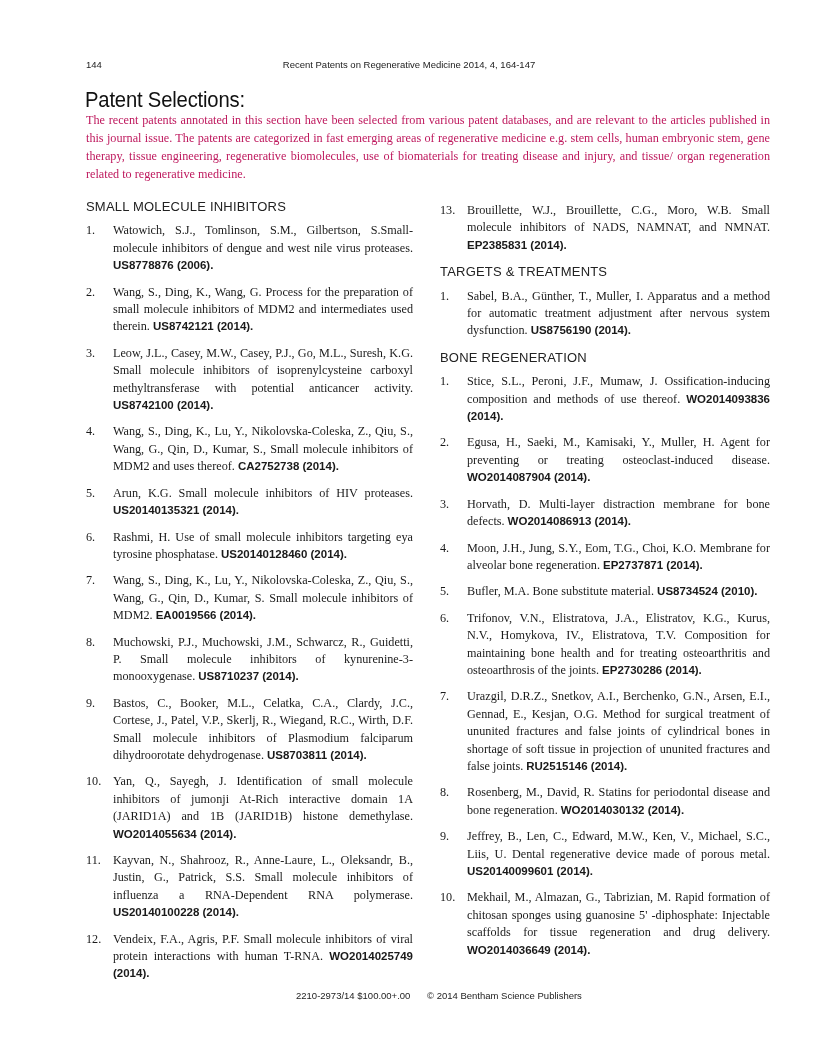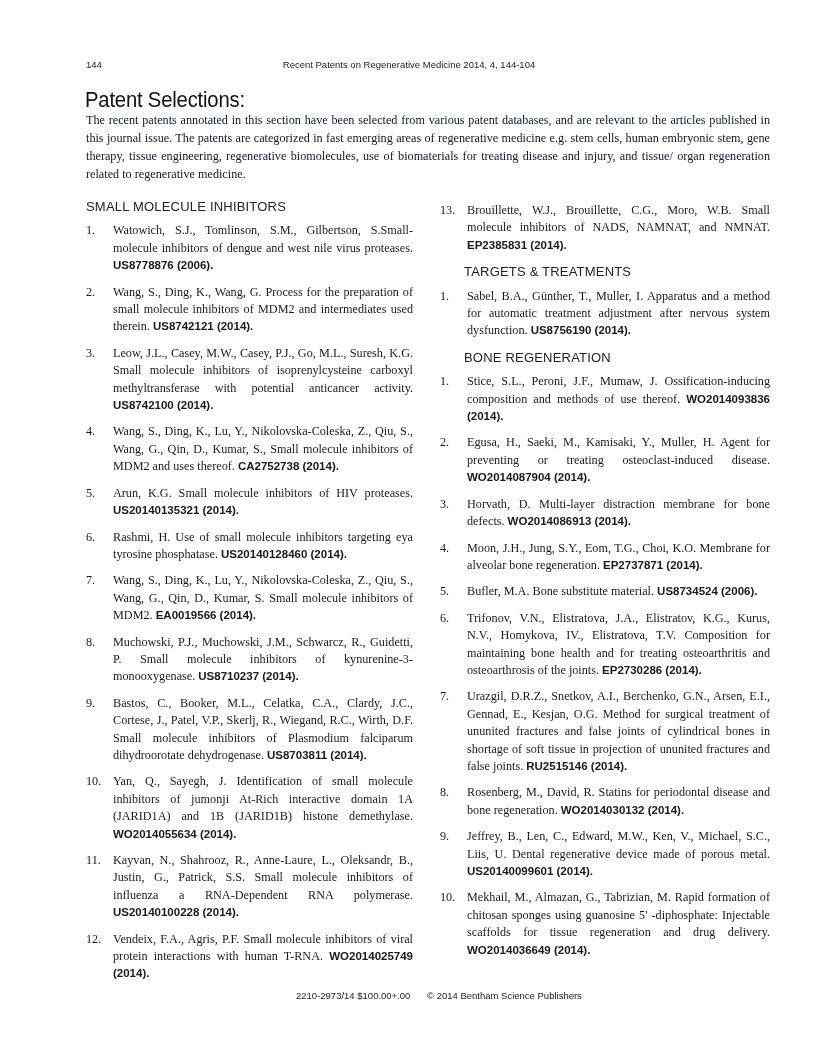--- a/index.html
+++ b/index.html
@@ -4,42 +4,42 @@
 <style>
   html, body { margin: 0; padding: 0; background: #ffffff; }
   body { width: 816px; height: 1056px; position: relative; overflow: hidden; color: #1a1a1a; }
   .running-head { position: absolute; top: 59px; left: 86px; width: 646px; height: 14px;
     font-family: "Liberation Sans", sans-serif; font-size: 9.5px; color: #222; }
   .running-head .pgno { position: absolute; left: 0; top: 0; }
   .running-head .journal { position: absolute; left: 0; right: 0; text-align: center; top: 0; }
   .title { position: absolute; top: 72px; left: 85px; font-family: "Liberation Sans", sans-serif;
     font-size: 22px; font-weight: normal; color: #111; letter-spacing: -0.2px; transform: scaleX(0.92); transform-origin: left; }
   .intro { position: absolute; top: 111px; left: 86px; width: 684px; font-family: "Liberation Serif", serif;
-    font-size: 12.2px; line-height: 18px; text-align: justify; color: #0f172a; margin: 0; }
+    font-size: 12.2px; line-height: 18px; text-align: justify; color: #be185d; margin: 0; }
   .col { position: absolute; top: 198px; font-family: "Liberation Serif", serif; font-size: 12.2px; line-height: 17.4px; }
   .col.left { left: 86px; width: 327px; }
   .col.right { left: 440px; width: 330px; top: 202px; }
   .section-head { font-family: Liberation Sans, sans-serif; font-size: 13px; letter-spacing: 0.2px;
     color: #222; margin: 0 0 7px 0; text-transform: uppercase; }
-  .col.right .section-head { margin-top: 2px; margin-left: 24px; }
+  .col.right .section-head { margin-top: 2px; }
   ol { list-style: none; padding: 0; margin: 0 0 8px 0; }
   li { position: relative; padding-left: 27px; margin-bottom: 9px; text-align: justify; }
   li .num { position: absolute; left: 0; top: 0; }
   li .pn { font-family: "Liberation Sans", sans-serif; font-size: 11.5px; font-weight: bold; }
   .footer { position: absolute; top: 990px; left: 0; width: 816px; font-family: "Liberation Sans", sans-serif;
     font-size: 9.5px; color: #222; }
   .footer .issn { position: absolute; left: 296px; }
   .footer .copy { position: absolute; left: 427px; }
 </style>
 </head>
 <body>
 
 <div class="running-head">
   <span class="pgno">144</span>
-  <span class="journal">Recent Patents on Regenerative Medicine 2014, 4, 144-104</span>
+  <span class="journal">Recent Patents on Regenerative Medicine 2014, 4, 164-147</span>
 </div>
 
 <h1 class="title">Patent Selections:</h1>
 
 <p class="intro">The recent patents annotated in this section have been selected from various patent databases, and are relevant to the articles published in this journal issue. The patents are categorized in fast emerging areas of regenerative medicine e.g. stem cells, human embryonic stem, gene therapy, tissue engineering, regenerative biomolecules, use of biomaterials for treating disease and injury, and tissue/ organ regeneration related to regenerative medicine.</p>
 
 <div class="col left">
   <div class="section-head">SMALL MOLECULE INHIBITORS</div>
   <ol>
     <li><span class="num">1.</span><span>Watowich, S.J., Tomlinson, S.M., Gilbertson, S.Small-molecule inhibitors of dengue and west nile virus proteases.</span> <span class="pn">US8778876 (2006).</span></li>
@@ -66,21 +66,21 @@
   <ol>
     <li><span class="num">1.</span><span>Sabel, B.A., Günther, T., Muller, I. Apparatus and a method for automatic treatment adjustment after nervous system dysfunction.</span> <span class="pn">US8756190 (2014).</span></li>
   </ol>
 
   <div class="section-head">BONE REGENERATION</div>
   <ol>
     <li><span class="num">1.</span><span>Stice, S.L., Peroni, J.F., Mumaw, J. Ossification-inducing composition and methods of use thereof.</span> <span class="pn">WO2014093836 (2014).</span></li>
     <li><span class="num">2.</span><span>Egusa, H., Saeki, M., Kamisaki, Y., Muller, H. Agent for preventing or treating osteoclast-induced disease.</span> <span class="pn">WO2014087904 (2014).</span></li>
     <li><span class="num">3.</span><span>Horvath, D. Multi-layer distraction membrane for bone defects.</span> <span class="pn">WO2014086913 (2014).</span></li>
     <li><span class="num">4.</span><span>Moon, J.H., Jung, S.Y., Eom, T.G., Choi, K.O. Membrane for alveolar bone regeneration.</span> <span class="pn">EP2737871 (2014).</span></li>
-    <li><span class="num">5.</span><span>Bufler, M.A. Bone substitute material.</span> <span class="pn">US8734524 (2006).</span></li>
+    <li><span class="num">5.</span><span>Bufler, M.A. Bone substitute material.</span> <span class="pn">US8734524 (2010).</span></li>
     <li><span class="num">6.</span><span>Trifonov, V.N., Elistratova, J.A., Elistratov, K.G., Kurus, N.V., Homykova, IV., Elistratova, T.V. Composition for maintaining bone health and for treating osteoarthritis and osteoarthrosis of the joints.</span> <span class="pn">EP2730286 (2014).</span></li>
     <li><span class="num">7.</span><span>Urazgil, D.R.Z., Snetkov, A.I., Berchenko, G.N., Arsen, E.I., Gennad, E., Kesjan, O.G. Method for surgical treatment of ununited fractures and false joints of cylindrical bones in shortage of soft tissue in projection of ununited fractures and false joints.</span> <span class="pn">RU2515146 (2014).</span></li>
     <li><span class="num">8.</span><span>Rosenberg, M., David, R. Statins for periodontal disease and bone regeneration.</span> <span class="pn">WO2014030132 (2014).</span></li>
     <li><span class="num">9.</span><span>Jeffrey, B., Len, C., Edward, M.W., Ken, V., Michael, S.C., Liis, U. Dental regenerative device made of porous metal.</span> <span class="pn">US20140099601 (2014).</span></li>
     <li><span class="num">10.</span><span>Mekhail, M., Almazan, G., Tabrizian, M. Rapid formation of chitosan sponges using guanosine 5' -diphosphate: Injectable scaffolds for tissue regeneration and drug delivery.</span> <span class="pn">WO2014036649 (2014).</span></li>
   </ol>
 </div>
 
 <div class="footer">
   <span class="issn">2210-2973/14 $100.00+.00</span>

